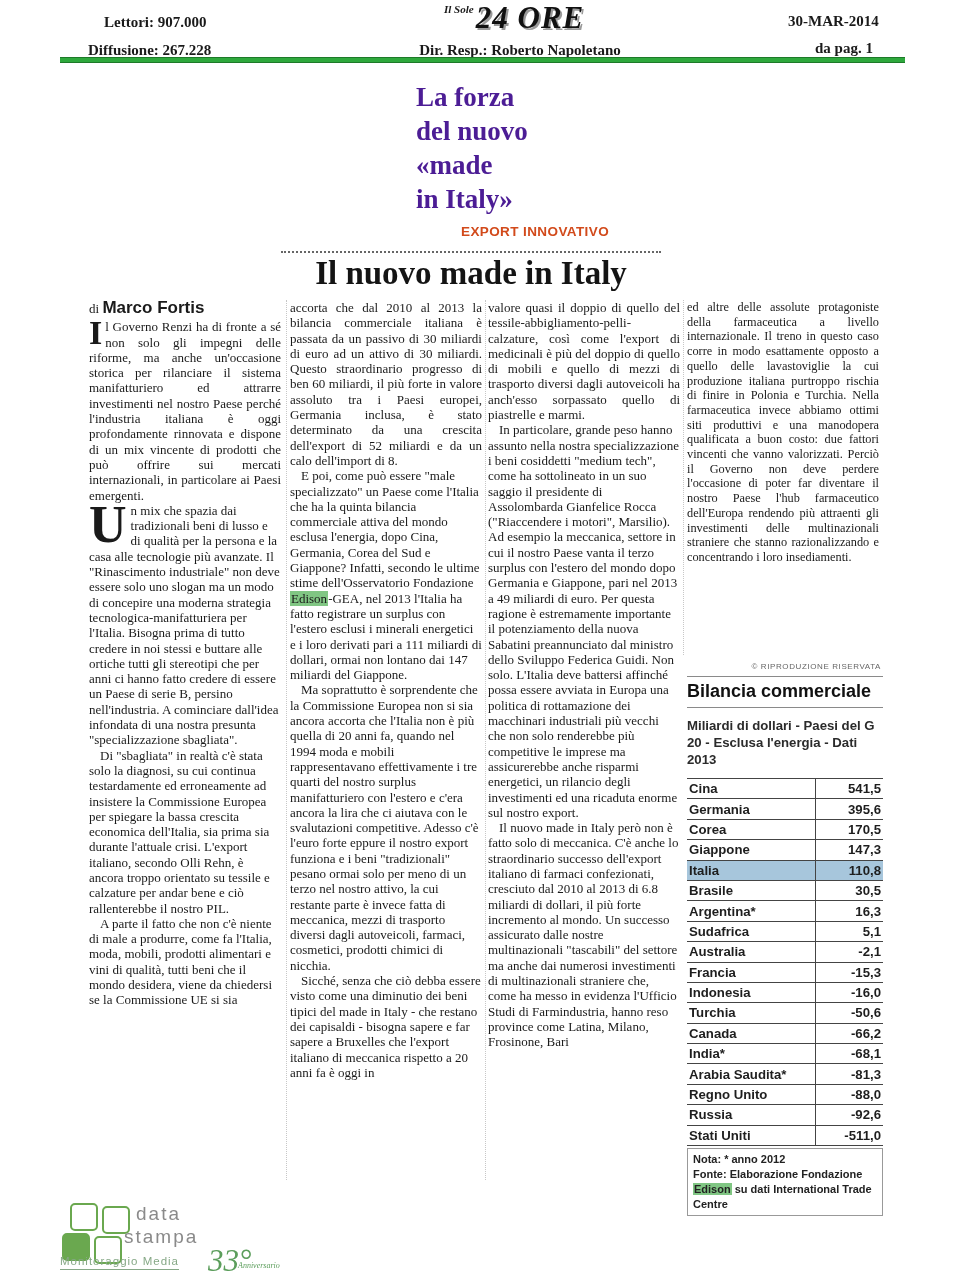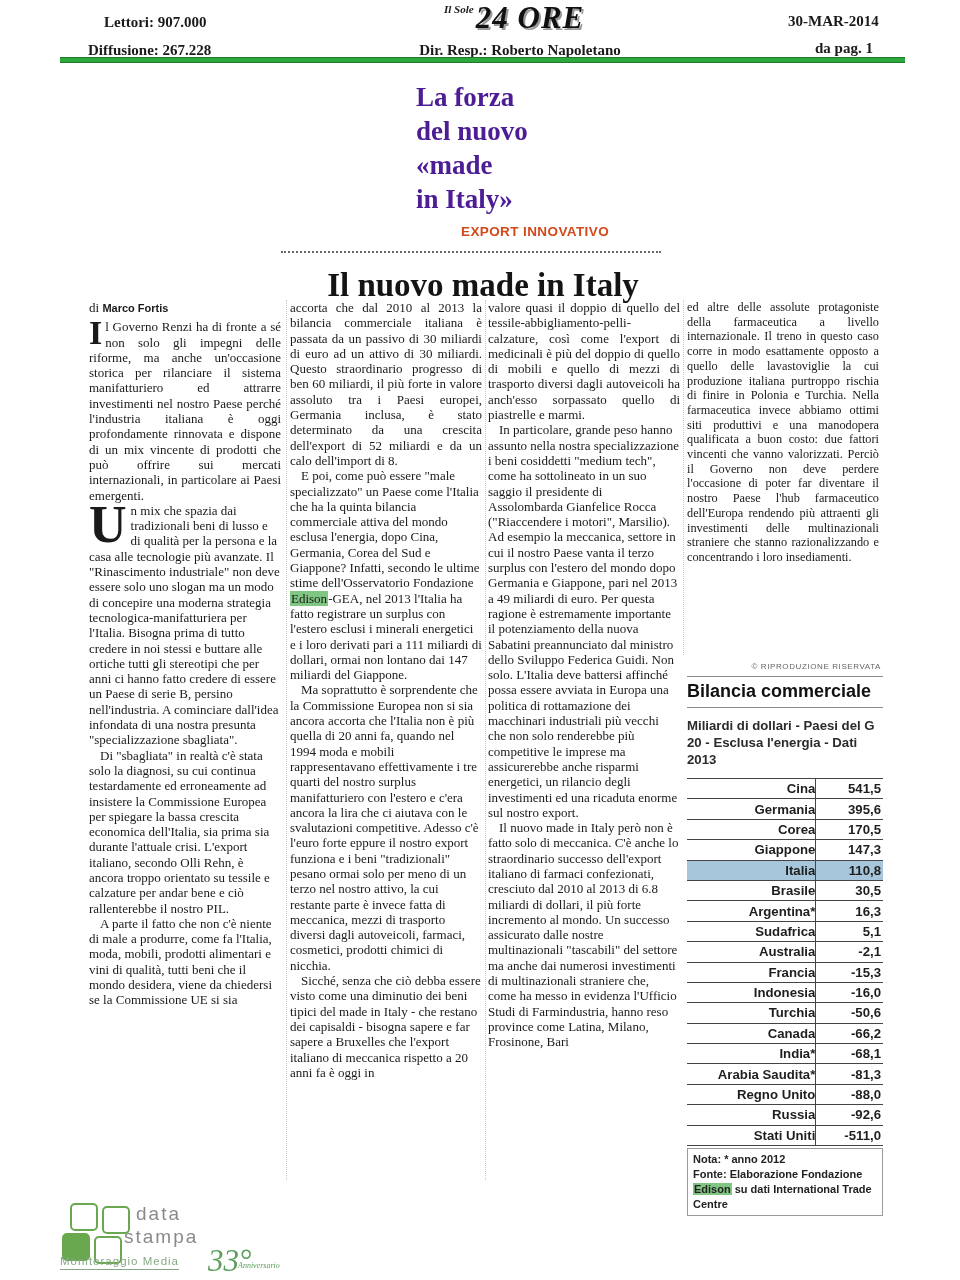--- a/index.html
+++ b/index.html
@@ -34,36 +34,36 @@
        text-align:left;}
   .col p{margin:0;}
   .col p.just{text-align:justify;}
   .col p.ind{text-indent:11px;}
   #col1{left:89px;}
   #col2{left:290px;}
   #col3{left:488px;}
   #col4{left:687px;font-size:12.3px;line-height:14.7px;}
   .vsep{position:absolute;top:300px;height:880px;border-left:1px dotted #c7c7c7;width:0;}
   .byline{font-size:13px;margin-bottom:3px;}
-  .byline .author{font-family:"Liberation Sans",sans-serif;font-weight:bold;font-size:11px;}
+  .byline .author{font-family:"Liberation Sans",sans-serif;font-weight:bold;font-size:17px;}
   .dropcap2{float:left;font-size:34px;line-height:28px;font-weight:bold;padding-right:3px;}
   .dropcap3{float:left;font-size:52px;line-height:44px;font-weight:bold;padding-right:4px;}
   .hl-green{background:#80c683;padding:0 1px;}
 
   
   .copyright{position:absolute;left:687px;top:662px;width:194px;text-align:right;
              font-family:"Liberation Sans",sans-serif;font-size:8px;letter-spacing:.6px;color:#666;}
   .ttable{position:absolute;left:687px;top:674px;width:196px;font-family:"Liberation Sans",sans-serif;}
   .ttable .hr{border-top:1px solid #8a8a8a;margin:2px 0;}
   .ttitle{font-size:18px;font-weight:bold;color:#111;margin:4px 0 5px 0;}
   .tsubtitle{font-size:13.2px;line-height:17px;font-weight:bold;color:#2b2b2b;margin:9px 0 10px 0;}
   .trows{border-top:1px solid #444;}
   .trow{display:flex;align-items:center;height:19.4px;border-bottom:1px solid #444;
         font-size:13.2px;font-weight:bold;color:#1e1e1e;}
-  .trow .tlabel{flex:1;padding-left:2px;text-align:right;}
+  .trow .tlabel{flex:1;padding-left:2px;}
   .trow .tvalue{width:33%;text-align:right;border-left:1px solid #444;align-self:stretch;
         display:flex;align-items:center;justify-content:flex-end;padding-right:2px;}
   .trow.hl{background:#a7c6dc;}
   .tnote{border:1px solid #999;margin-top:2px;padding:3px 5px;font-size:11px;line-height:15px;
          font-weight:bold;color:#222;}
 
   
   .dslogo{position:absolute;left:60px;top:1203px;width:240px;height:70px;
           font-family:"Liberation Sans",sans-serif;}
   .sq{position:absolute;width:24px;height:24px;border:2px solid #6aa84f;border-radius:5px;background:#fff;}
@@ -95,21 +95,21 @@
 
   <div class="kicker">
     <div>La forza</div>
     <div>del nuovo</div>
     <div>«made</div>
     <div>in Italy»</div>
   </div>
   <div class="kicker-label">EXPORT INNOVATIVO</div>
 
   <div class="dotted-rule"></div>
-  <h1 class="headline" style="margin:12px">Il nuovo made in Italy</h1>
+  <h1 class="headline" style="margin:0">Il nuovo made in Italy</h1>
 
   <div class="col" id="col1">
     <div class="byline"><span>di </span><span class="author">Marco Fortis</span></div>
     <p class="just"><span class="dropcap2">I</span><span>l Governo Renzi ha di fronte a sé non solo gli impegni delle riforme, ma anche un'occasione storica per rilanciare il sistema manifatturiero ed attrarre investimenti nel nostro Paese perché l'industria italiana è oggi profondamente rinnovata e dispone di un mix vincente di prodotti che può offrire sui mercati internazionali, in particolare ai Paesi emergenti.</span></p>
     <p><span class="dropcap3">U</span><span>n mix che spazia dai tradizionali beni di lusso e di qualità per la persona e la casa alle tecnologie più avanzate. Il "Rinascimento industriale" non deve essere solo uno slogan ma un modo di concepire una moderna strategia tecnologica-manifatturiera per l'Italia. Bisogna prima di tutto credere in noi stessi e buttare alle ortiche tutti gli stereotipi che per anni ci hanno fatto credere di essere un Paese di serie B, persino nell'industria. A cominciare dall'idea infondata di una nostra presunta "specializzazione sbagliata".</span></p>
     <p class="ind">Di "sbagliata" in realtà c'è stata solo la diagnosi, su cui continua testardamente ed erroneamente ad insistere la Commissione Europea per spiegare la bassa crescita economica dell'Italia, sia prima sia durante l'attuale crisi. L'export italiano, secondo Olli Rehn, è ancora troppo orientato su tessile e calzature per andar bene e ciò rallenterebbe il nostro PIL.</p>
     <p class="ind">A parte il fatto che non c'è niente di male a produrre, come fa l'Italia, moda, mobili, prodotti alimentari e vini di qualità, tutti beni che il mondo desidera, viene da chiedersi se la Commissione UE si sia</p>
   </div>
 
   <div class="col" id="col2">

